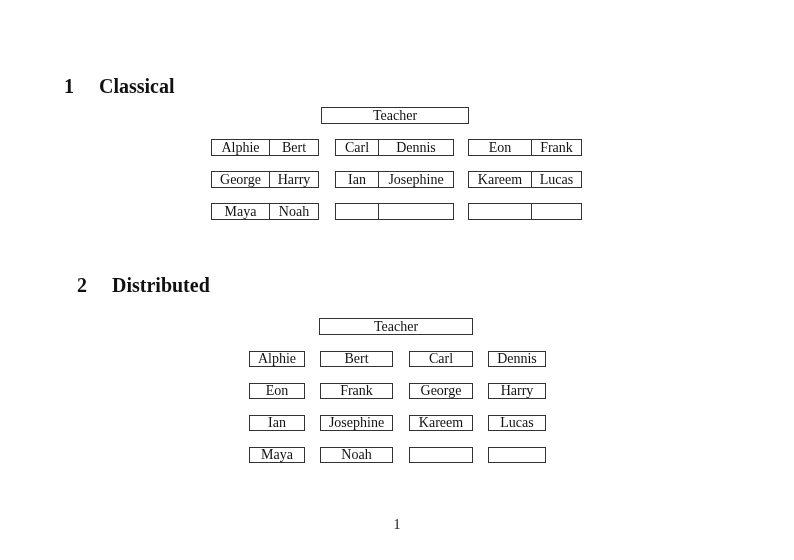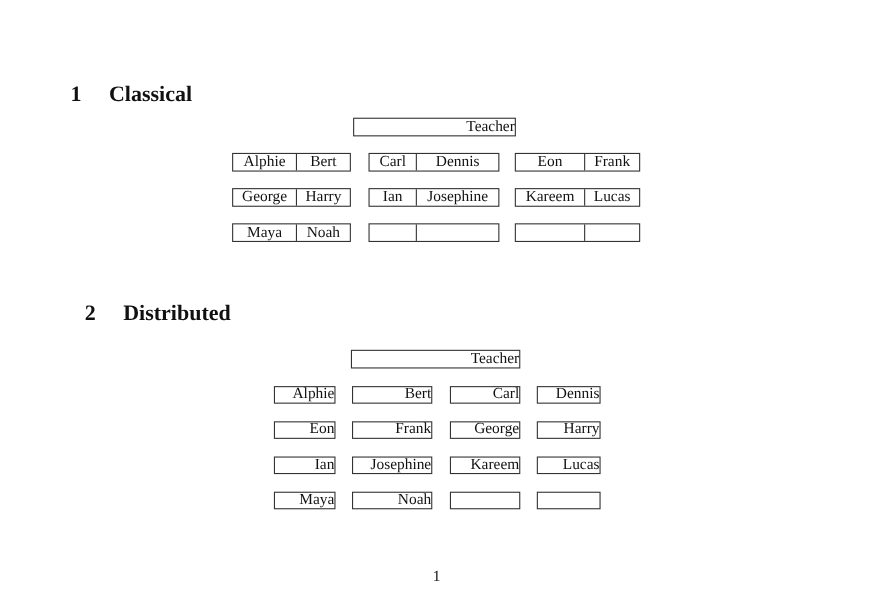--- a/index.html
+++ b/index.html
@@ -18,21 +18,21 @@
     font-weight: bold;
     font-size: 20px;
     line-height: 1;
     white-space: nowrap;
   }
   .heading .num { display: inline-block; width: 35px; }
   .tbox {
     position: absolute;
     display: flex;
     align-items: center;
-    justify-content: flex-end;
+    justify-content: center;
     box-sizing: border-box;
     border: 1px solid #333333;
     background: #ffffff;
     font-size: 14px;
     line-height: 1;
   }
   .desk {
     position: absolute;
     display: flex;
     box-sizing: border-box;

